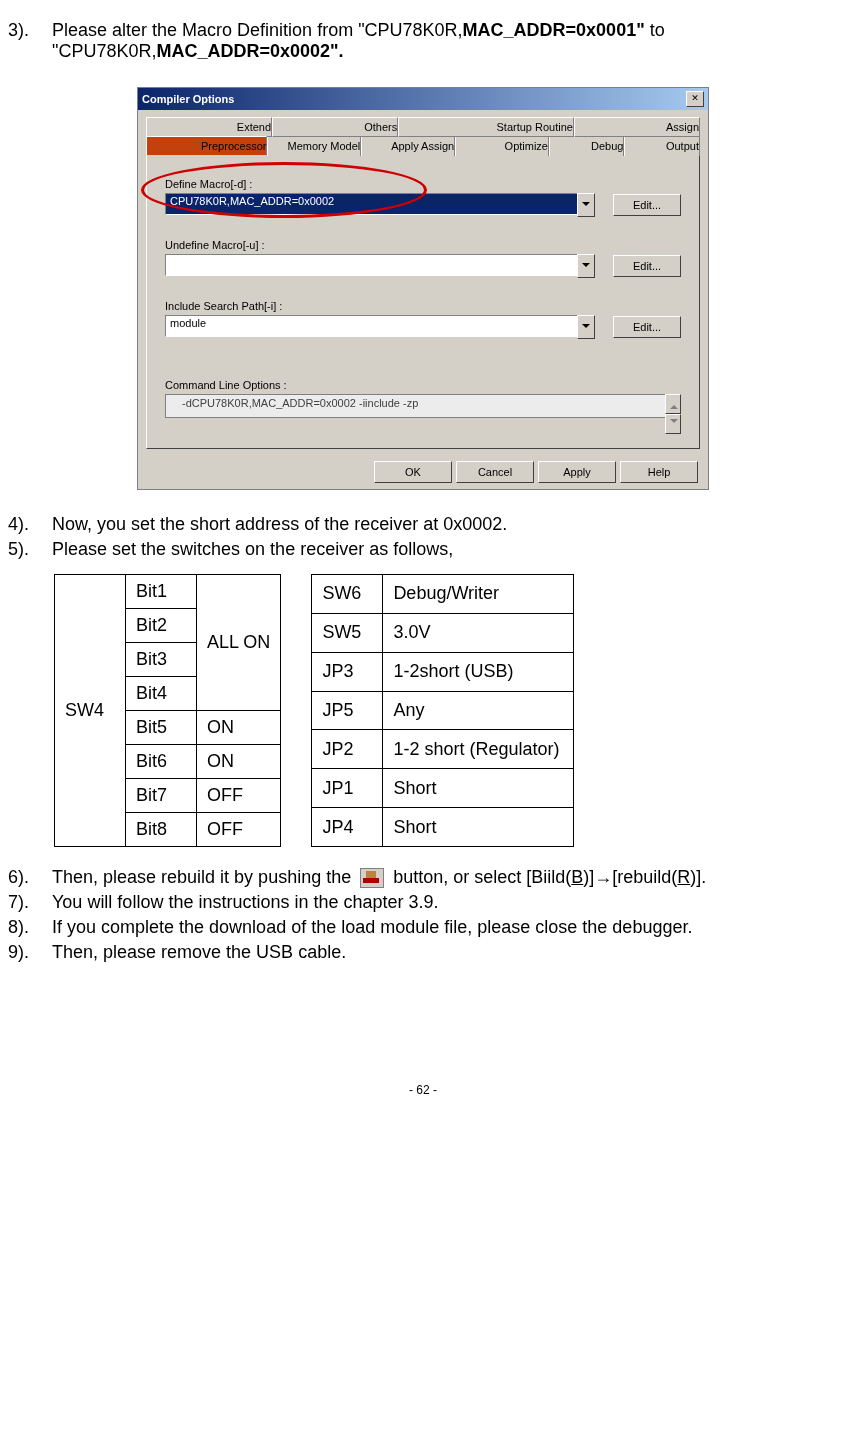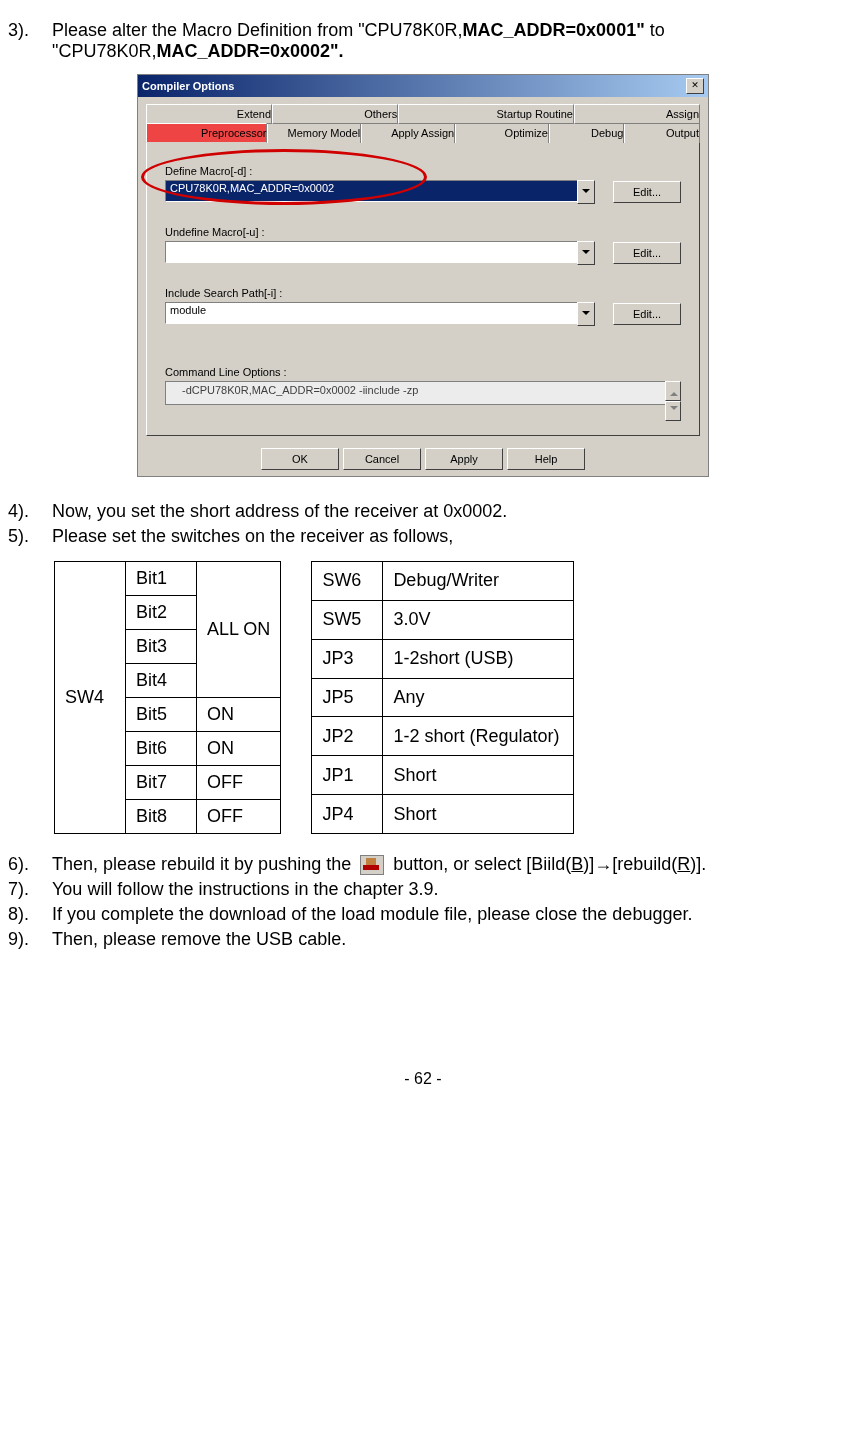--- a/index.html
+++ b/index.html
@@ -1,62 +1,62 @@
 <!DOCTYPE html>
 <html><head>
 <meta charset="utf-8">
 <style>
 body{font-family:Arial,Helvetica,sans-serif;font-size:18px;color:#000;margin:0;padding:20px 8px;width:830px}
 .step{margin:0 0 4px 0;display:flex}
 .step-num{width:44px;flex-shrink:0}
 .step-txt{flex:1}
 b{font-weight:bold}
 u{text-decoration:underline}
-.dialog-wrap{display:flex;justify-content:center;margin:12px 0 24px 0}
+.dialog-wrap{display:flex;justify-content:center;margin:25px 0 24px 0}
 .dialog{width:570px;background:#d4d0c8;border:1px solid #808080;font-family:Tahoma,sans-serif;font-size:11px}
 .titlebar{background:linear-gradient(to right,#0a246a,#a6caf0);color:#fff;padding:3px 4px;display:flex;align-items:center}
 .titlebar .t-title{font-weight:bold;flex:1}
 .closebtn{width:16px;height:14px;background:#d4d0c8;border:1px solid #fff;border-right-color:#404040;border-bottom-color:#404040;font-size:9px;line-height:12px;text-align:center;color:#000}
 .tabs{margin:6px 8px 0 8px}
 .tabrow{display:flex}
 .tab{padding:3px 0;text-align:right;background:#d4d0c8;border:1px solid #fff;border-right-color:#808080;border-bottom:none;font-size:11px;cursor:default}
 .tab.back{border-bottom:1px solid #808080;position:relative;top:1px}
-.tab.sel{background:#ef4444;position:relative;z-index:2;border-bottom:1px solid #d4d0c8}
+.tab.sel{background:#c2410c;position:relative;z-index:2;border-bottom:1px solid #d4d0c8}
 .tabrow.r1 .tab{flex:1}
 .tabrow.r2 .tab{flex:1}
 .tabrow.r2 .tab:first-child{flex:1.3}
 .panel{border:1px solid #fff;border-top:none;border-right-color:#404040;border-bottom-color:#404040;margin:0 8px 6px 8px;padding:22px 18px 14px 18px;background:#d4d0c8}
 .field{margin-bottom:22px}
 .flabel{margin-bottom:3px;font-size:11px}
 .frow{display:flex;align-items:center;gap:18px}
 .combo{display:flex;flex:1}
 .combo-input{flex:1;height:18px;border:1px solid #808080;border-right:none;border-bottom-color:#fff;background:#fff;font-size:11px;padding:1px 4px}
 .combo-input.sel{background:#0a246a;color:#fff}
 .combo-btn{width:16px;height:22px;background:#d4d0c8;border:1px solid #fff;border-right-color:#404040;border-bottom-color:#404040;position:relative}
 .combo-btn::after{content:"";position:absolute;top:8px;left:4px;border:4px solid transparent;border-top-color:#000}
 .winbtn{min-width:68px;height:22px;background:#d4d0c8;border:1px solid #fff;border-right-color:#404040;border-bottom-color:#404040;font-size:11px;padding:0 8px}
 .cmdline{height:18px;border:1px solid #808080;border-right:none;background:#ececec;padding:2px 16px;font-size:11px;color:#404040;flex:1}
 .cmdwrap{display:flex;height:40px}
 .cmdwrap .scrollcol{display:flex;flex-direction:column;width:16px}
 .cmdwrap .scrollcol .sb{flex:1;background:#d4d0c8;border:1px solid #fff;border-right-color:#404040;border-bottom-color:#404040;position:relative}
 .cmdwrap .scrollcol .sb::after{content:"";position:absolute;left:4px;border:4px solid transparent}
 .cmdwrap .scrollcol .sb.up::after{top:6px;border-bottom-color:#808080}
 .cmdwrap .scrollcol .sb.dn::after{top:4px;border-top-color:#808080}
-.btnrow{display:flex;justify-content:center;gap:4px;padding:6px 10px}
+.btnrow{display:flex;justify-content:flex-end;gap:4px;padding:6px 10px}
 .btnrow .winbtn{min-width:78px}
 .oval{position:absolute;border:3px solid #d00000;border-radius:50%;pointer-events:none}
 .panel{position:relative}
 .tables{display:flex;gap:30px;margin:14px 0 20px 46px}
 table.sw{border-collapse:collapse;font-size:18px}
 table.sw td{border:1px solid #000;padding:6px 10px;min-width:50px}
 table.sw2 td:nth-child(2){min-width:170px}
 .icon-rebuild{display:inline-block;width:22px;height:18px;vertical-align:middle;background:#d4d0c8;border:1px solid #808080;position:relative;margin:0 4px}
 .icon-rebuild::before{content:"";position:absolute;top:2px;left:5px;width:10px;height:7px;background:#c08040}
 .icon-rebuild::after{content:"";position:absolute;top:9px;left:2px;width:16px;height:5px;background:#b00000}
-.pagenum{text-align:center;margin-top:120px;font-size:16px}
+.pagenum{text-align:center;margin-top:120px;font-size:12px}
 </style>
 </head>
 <body>
 
 <div class="step">
   <div class="step-num">3).</div>
   <div class="step-txt">
     <span>Please alter the Macro Definition from "CPU78K0R,</span><b>MAC_ADDR=0x0001"</b><span> to "CPU78K0R,</span><b>MAC_ADDR=0x0002".</b>
   </div>
 </div>

